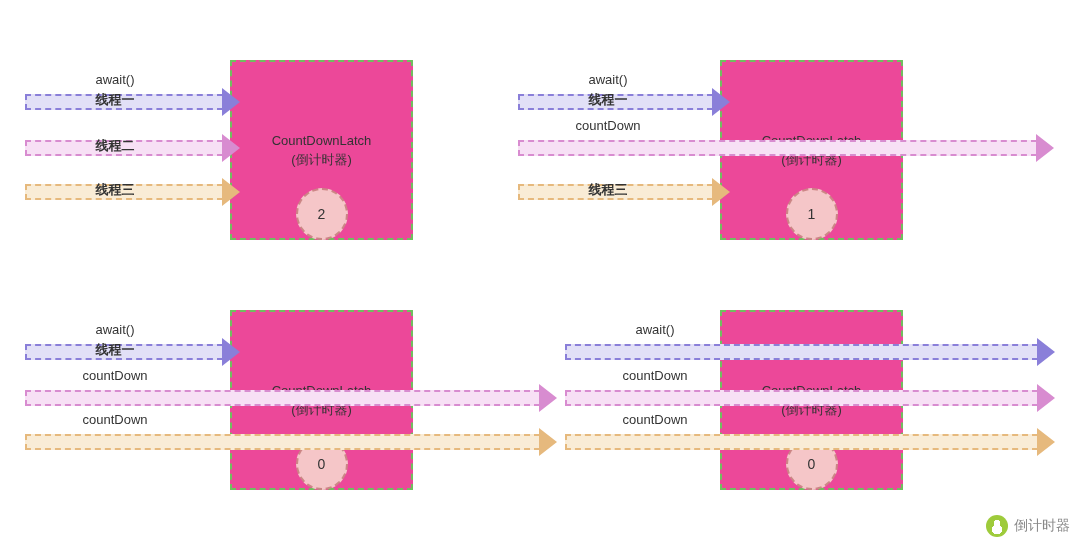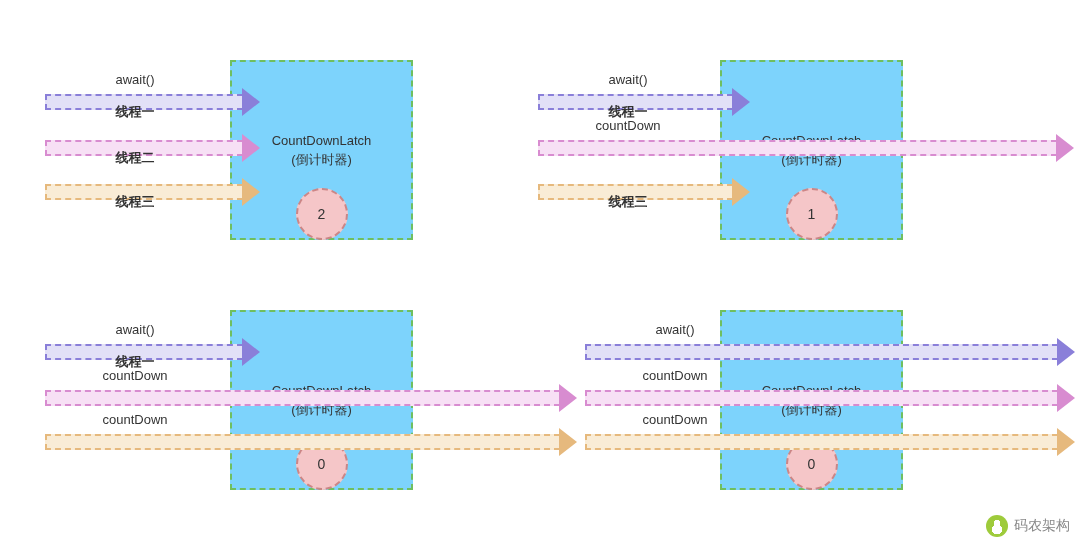--- a/index.html
+++ b/index.html
@@ -10,21 +10,21 @@
     position: relative;
     background: #fff;
     font-family: Arial, "Microsoft YaHei", sans-serif;
     font-size: 13px;
     color: #333;
   }
   .panel {
     position: absolute;
     width: 183px;
     height: 180px;
-    background: #7dd3fc;
+    background: #ec4899;
     border: 2px dashed #6fbf5f;
     display: flex;
     flex-direction: column;
     align-items: center;
     justify-content: center;
   }
   .panel-title { text-align: center; line-height: 1.5; }
   .counter-circle {
     position: absolute;
     bottom: -2px;
@@ -38,21 +38,20 @@
     display: flex;
     align-items: center;
     justify-content: center;
     font-size: 14px;
   }
   .arrow {
     position: absolute;
     height: 20px;
     display: flex;
     align-items: center;
-    margin-left: 20px;
   }
   .arrow .shaft {
     flex: 1;
     height: 16px;
     border-top: 2px dashed;
     border-bottom: 2px dashed;
     border-left: 2px dashed;
   }
   .arrow .head {
     width: 0; height: 0;
@@ -63,21 +62,21 @@
     margin-left: -1px;
   }
   .arrow.purple .shaft { background: #e2e0f7; border-color: #8a7fd9; }
   .arrow.purple .head  { border-left-color: #8a7fd9; }
   .arrow.pink   .shaft { background: #f7e0f5; border-color: #d88cd0; }
   .arrow.pink   .head  { border-left-color: #d88cd0; }
   .arrow.orange .shaft { background: #f9ecd6; border-color: #e6b97d; }
   .arrow.orange .head  { border-left-color: #e6b97d; }
   .arrow-label { position: absolute; white-space: nowrap; }
   .arrow-label.top   { top: -20px; left: 50%; transform: translateX(-50%); }
-  .arrow-label.center{ top: 12px; left: 50%; transform: translate(-50%, -1px); font-weight: bold; }
+  .arrow-label.center{ top: 0; left: 50%; transform: translate(-50%, -1px); font-weight: bold; }
   .watermark {
     position: absolute;
     right: 10px;
     bottom: 6px;
     display: flex;
     align-items: center;
     gap: 6px;
     color: #888;
     font-size: 14px;
   }
@@ -189,14 +188,14 @@
     </div>
     <div class="arrow orange" style="left: 565px; top: 432px; width: 490px;">
       <div class="shaft"></div>
       <div class="head"></div>
       <span class="arrow-label top" style="left: 90px; transform: translateX(-50%);">countDown</span>
     </div>
   </div>
 
 <div class="watermark">
   <div class="wm-icon"></div>
-  <span>码农架构</span>
+  <span>倒计时器</span>
 </div>
 
 </body></html>

